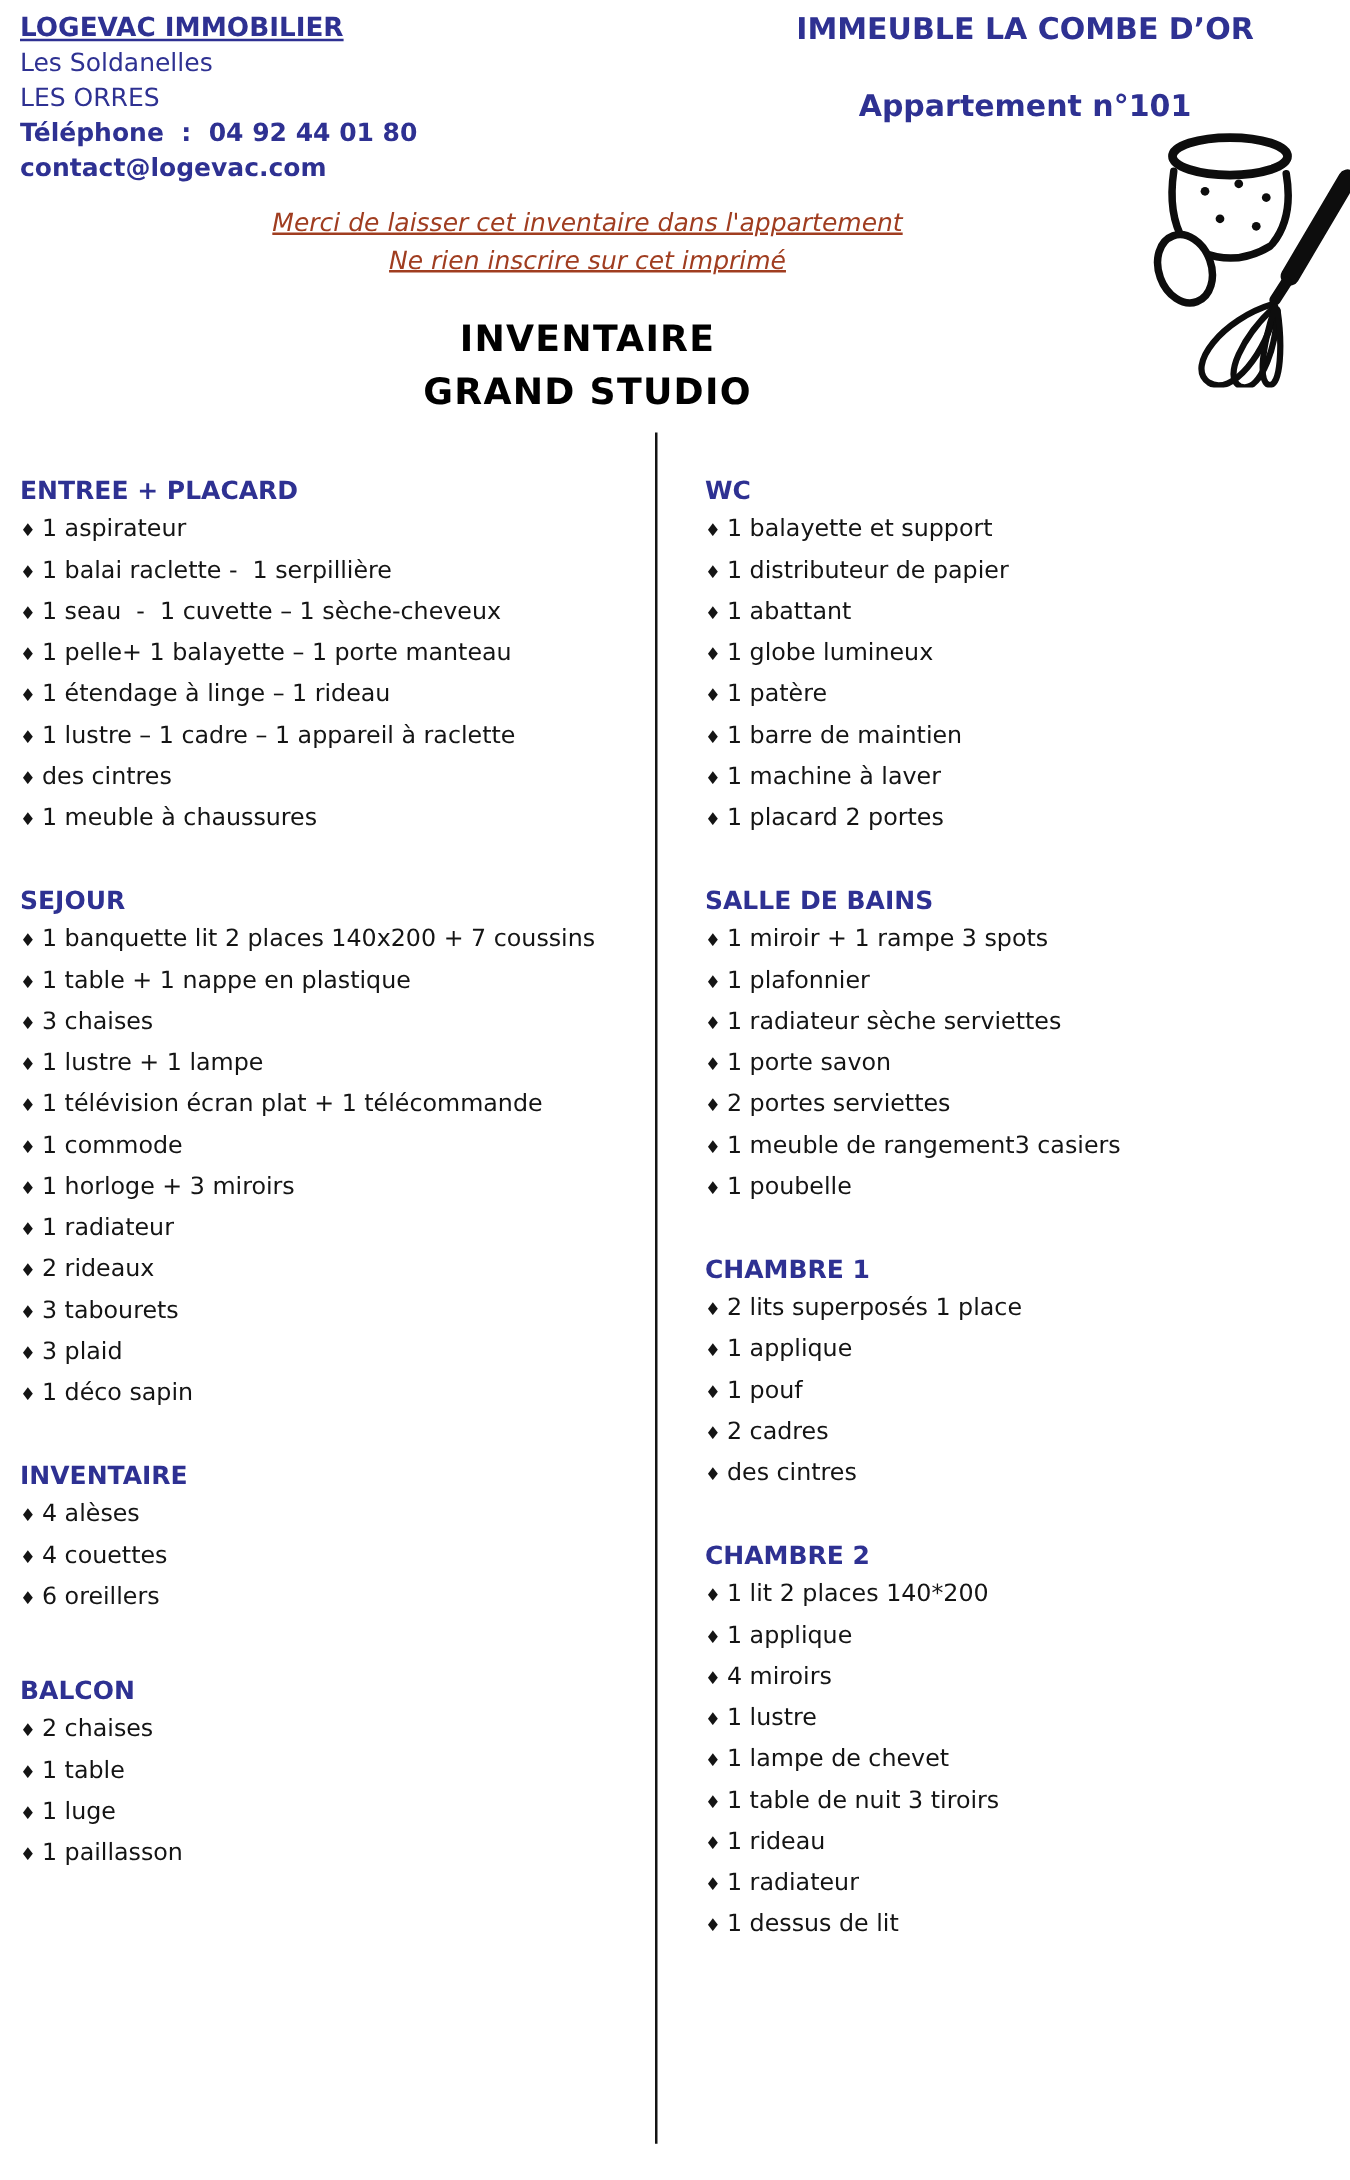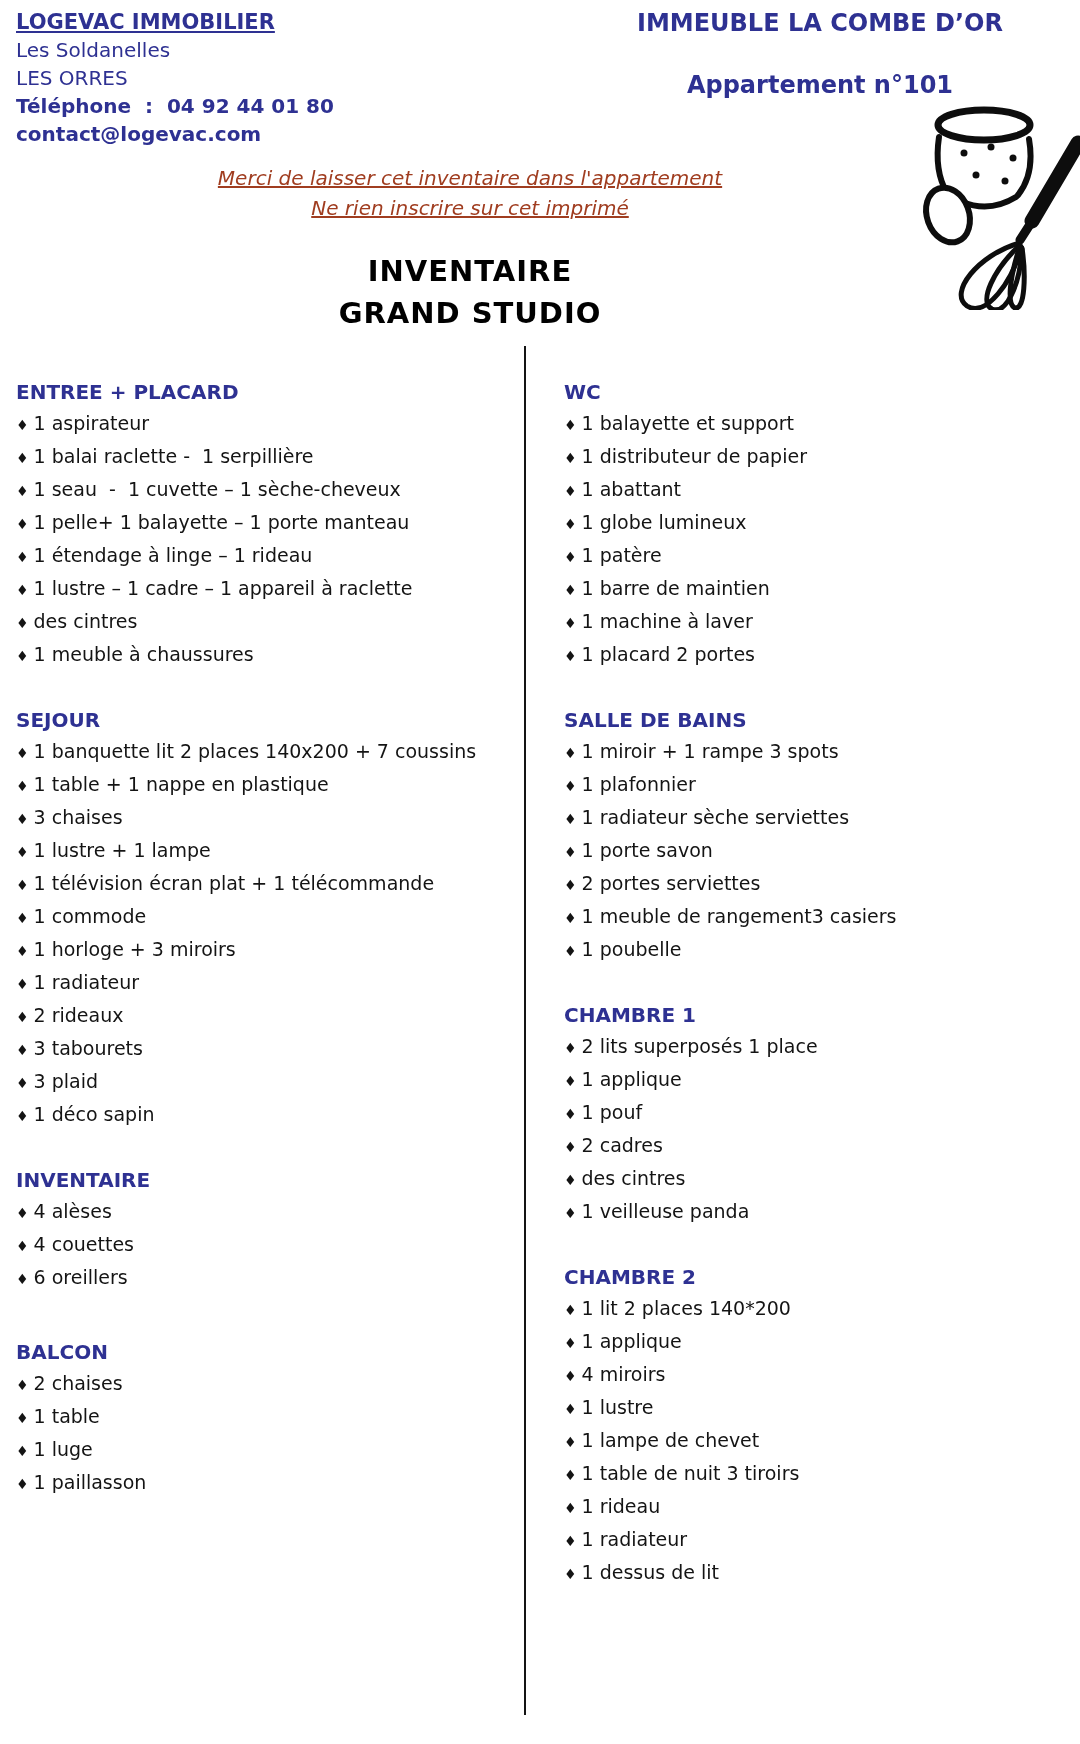--- a/index.html
+++ b/index.html
@@ -163,21 +163,20 @@
         <div class="item"><span class="bullet">♦</span><span>1 meuble de rangement3 casiers</span></div>
         <div class="item"><span class="bullet">♦</span><span>1 poubelle</span></div>
       </div>
       <div class="section">
         <div class="section-title">CHAMBRE 1</div>
         <div class="item"><span class="bullet">♦</span><span>2 lits superposés 1 place</span></div>
         <div class="item"><span class="bullet">♦</span><span>1 applique</span></div>
         <div class="item"><span class="bullet">♦</span><span>1 pouf</span></div>
         <div class="item"><span class="bullet">♦</span><span>2 cadres</span></div>
         <div class="item"><span class="bullet">♦</span><span>des cintres</span></div>
-        <div class="item"><span class="bullet">♦</span><span>1 veilleuse panda</span></div>
       </div>
       <div class="section">
         <div class="section-title">CHAMBRE 2</div>
         <div class="item"><span class="bullet">♦</span><span>1 lit 2 places 140*200</span></div>
         <div class="item"><span class="bullet">♦</span><span>1 applique</span></div>
         <div class="item"><span class="bullet">♦</span><span>4 miroirs</span></div>
         <div class="item"><span class="bullet">♦</span><span>1 lustre</span></div>
         <div class="item"><span class="bullet">♦</span><span>1 lampe de chevet</span></div>
         <div class="item"><span class="bullet">♦</span><span>1 table de nuit 3 tiroirs</span></div>
         <div class="item"><span class="bullet">♦</span><span>1 rideau</span></div>

